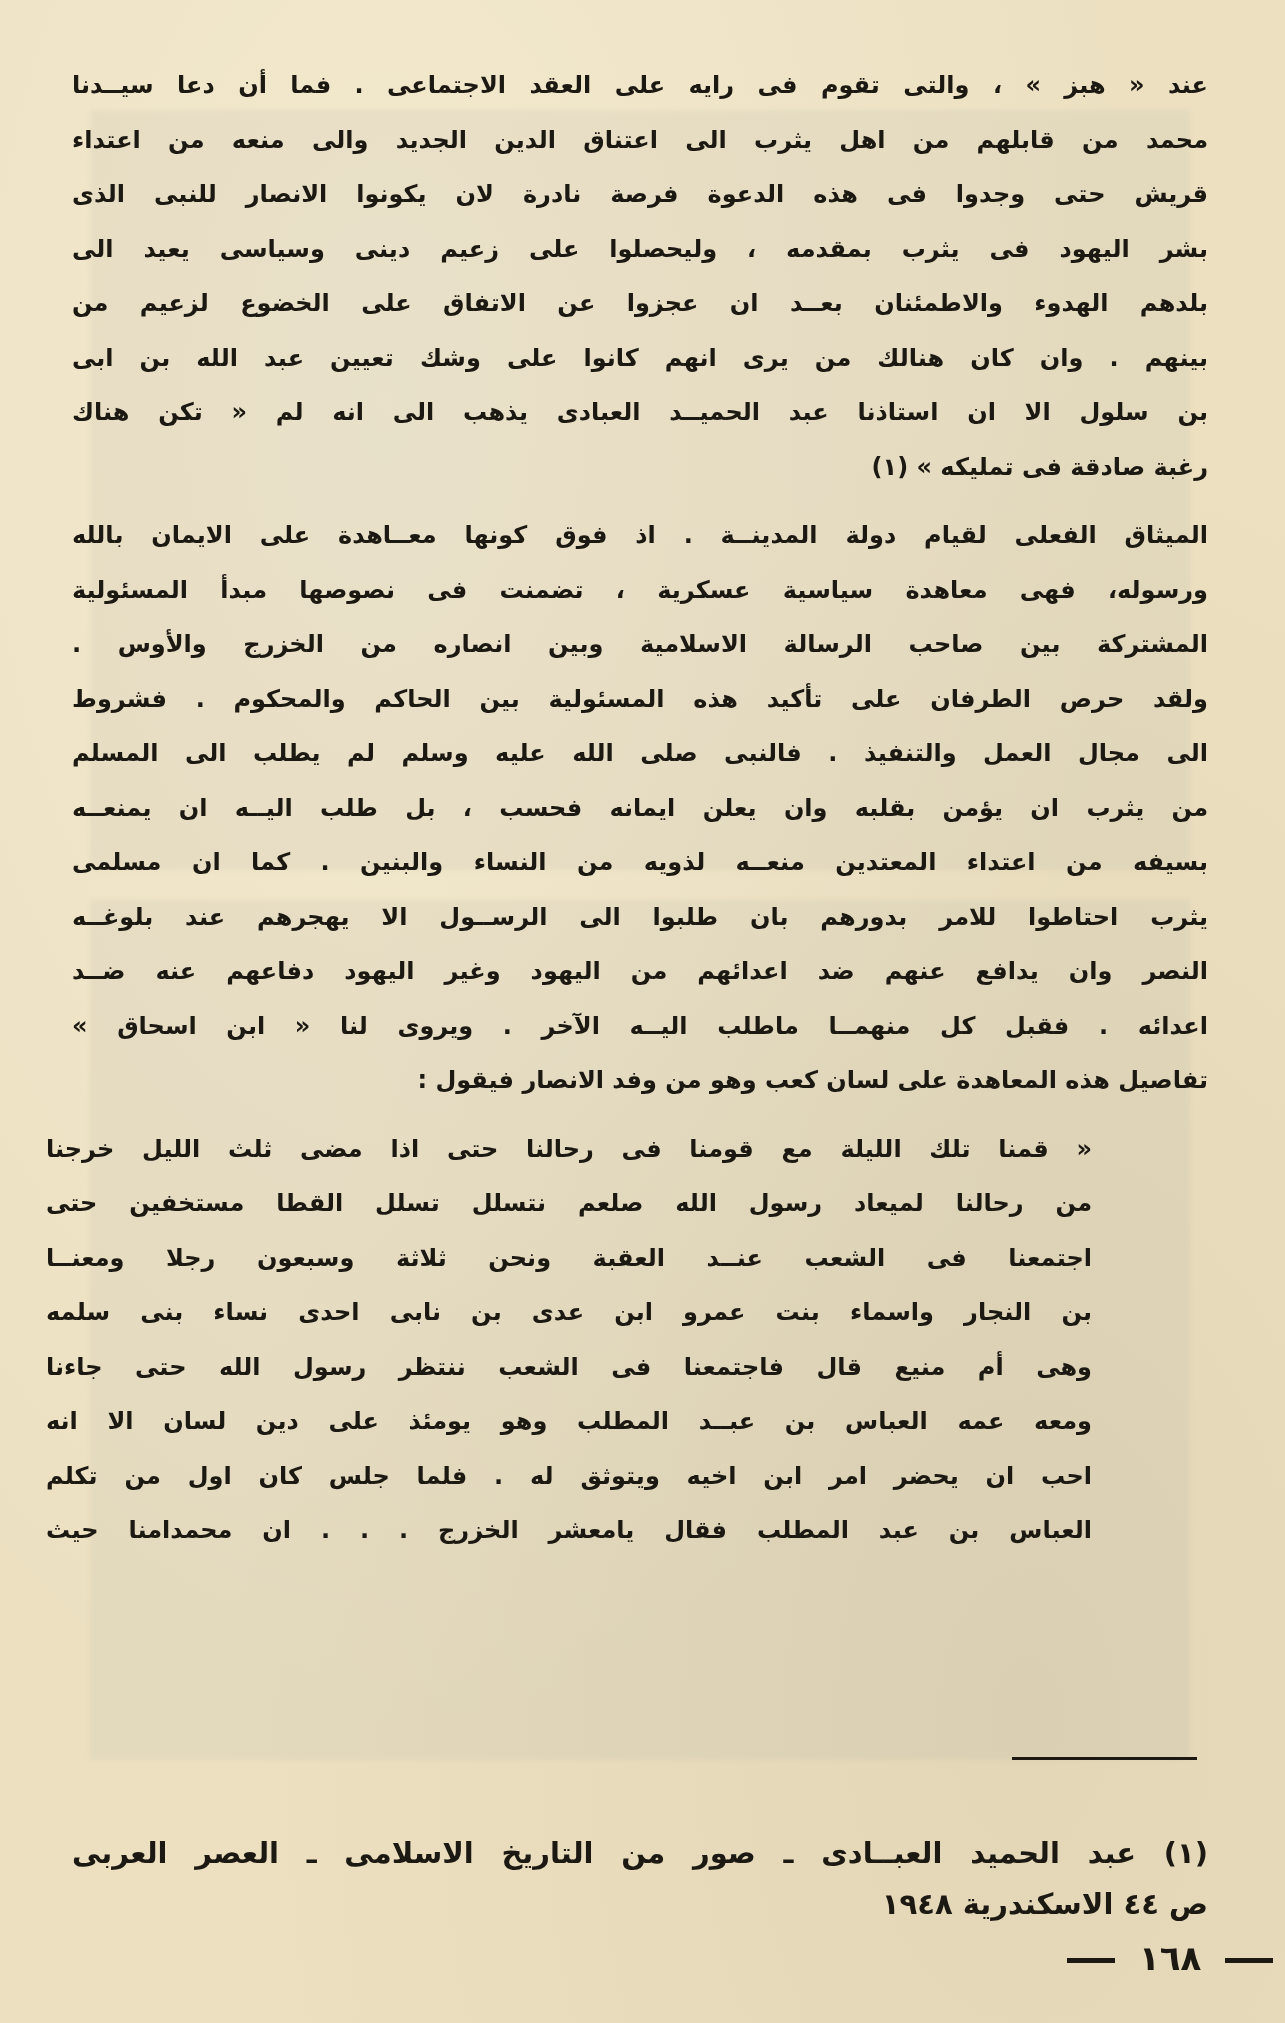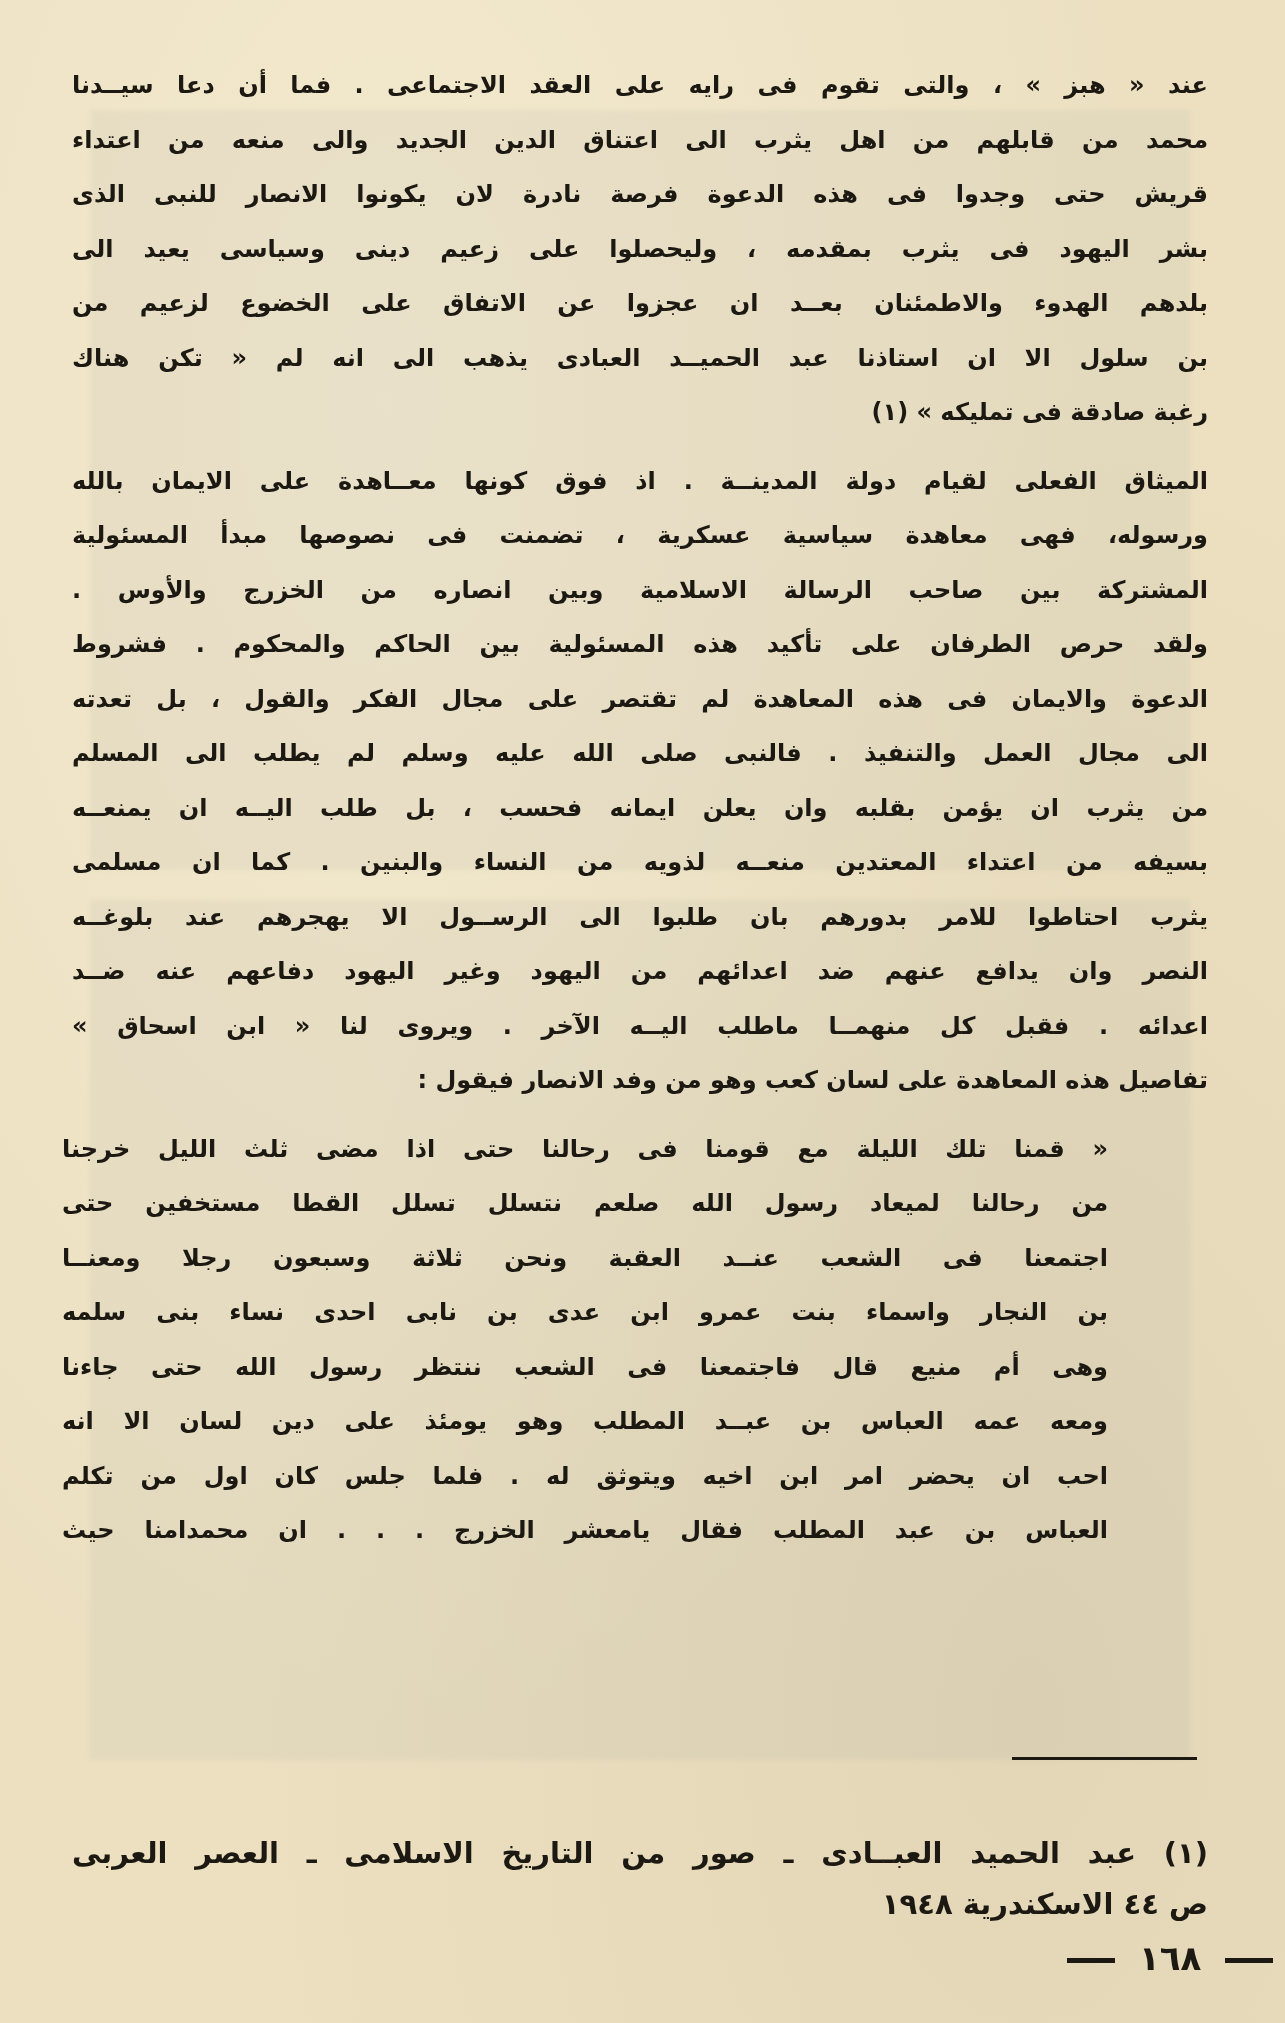--- a/index.html
+++ b/index.html
@@ -56,21 +56,21 @@
       margin-right: 0;
       position: relative;
       left: 0;
     }
     .quote-wrap {
       display: flex;
       justify-content: flex-start;
     }
     .quote-wrap .quote-block {
       margin-left: auto;
-      margin-right: 0;
+      margin-right: 16px;
       width: 1046px;
       position: relative;
       left: -100px;
     }
     .footnote-rule {
       position: absolute;
       left: 1012px;
       top: 1757px;
       width: 185px;
       height: 3px;
@@ -121,32 +121,32 @@
 <div class="bleed" style="left:90px;top:900px;width:1100px;height:860px;"></div>
 
 <div class="page">
 
   <div class="paragraph">
     <span class="line">عند « هبز » ، والتى تقوم فى رايه على العقد الاجتماعى . فما أن دعا سيــدنا</span>
     <span class="line">محمد من قابلهم من اهل يثرب الى اعتناق الدين الجديد والى منعه من اعتداء</span>
     <span class="line">قريش حتى وجدوا فى هذه الدعوة فرصة نادرة لان يكونوا الانصار للنبى الذى</span>
     <span class="line">بشر اليهود فى يثرب بمقدمه ، وليحصلوا على زعيم دينى وسياسى يعيد الى</span>
     <span class="line">بلدهم الهدوء والاطمئنان بعــد ان عجزوا عن الاتفاق على الخضوع لزعيم من</span>
+    <span class="line">بينهم . وان كان هنالك من يرى انهم كانوا على وشك تعيين عبد الله بن ابى</span>
     <span class="line">بن سلول الا ان استاذنا عبد الحميــد العبادى يذهب الى انه لم « تكن هناك</span>
     <span class="line last">رغبة صادقة فى تمليكه » (١)</span>
   </div>
 
   <div class="para-gap"></div>
 
   <div class="paragraph">
     <span class="line">الميثاق الفعلى لقيام دولة المدينــة . اذ فوق كونها معــاهدة على الايمان بالله</span>
     <span class="line">ورسوله، فهى معاهدة سياسية عسكرية ، تضمنت فى نصوصها مبدأ المسئولية</span>
     <span class="line">المشتركة بين صاحب الرسالة الاسلامية وبين انصاره من الخزرج والأوس .</span>
     <span class="line">ولقد حرص الطرفان على تأكيد هذه المسئولية بين الحاكم والمحكوم . فشروط</span>
-    <span class="line">الدعوة والايمان فى هذه المعاهدة لم تقتصر على مجال الفكر والقول ، بل تعدته</span>
     <span class="line">الى مجال العمل والتنفيذ . فالنبى صلى الله عليه وسلم لم يطلب الى المسلم</span>
     <span class="line">من يثرب ان يؤمن بقلبه وان يعلن ايمانه فحسب ، بل طلب اليــه ان يمنعــه</span>
     <span class="line">بسيفه من اعتداء المعتدين منعــه لذويه من النساء والبنين . كما ان مسلمى</span>
     <span class="line">يثرب احتاطوا للامر بدورهم بان طلبوا الى الرســول الا يهجرهم عند بلوغــه</span>
     <span class="line">النصر وان يدافع عنهم ضد اعدائهم من اليهود وغير اليهود دفاعهم عنه ضــد</span>
     <span class="line">اعدائه . فقبل كل منهمــا ماطلب اليــه الآخر . ويروى لنا « ابن اسحاق »</span>
     <span class="line last">تفاصيل هذه المعاهدة على لسان كعب وهو من وفد الانصار فيقول :</span>
   </div>
 
   <div class="para-gap"></div>

